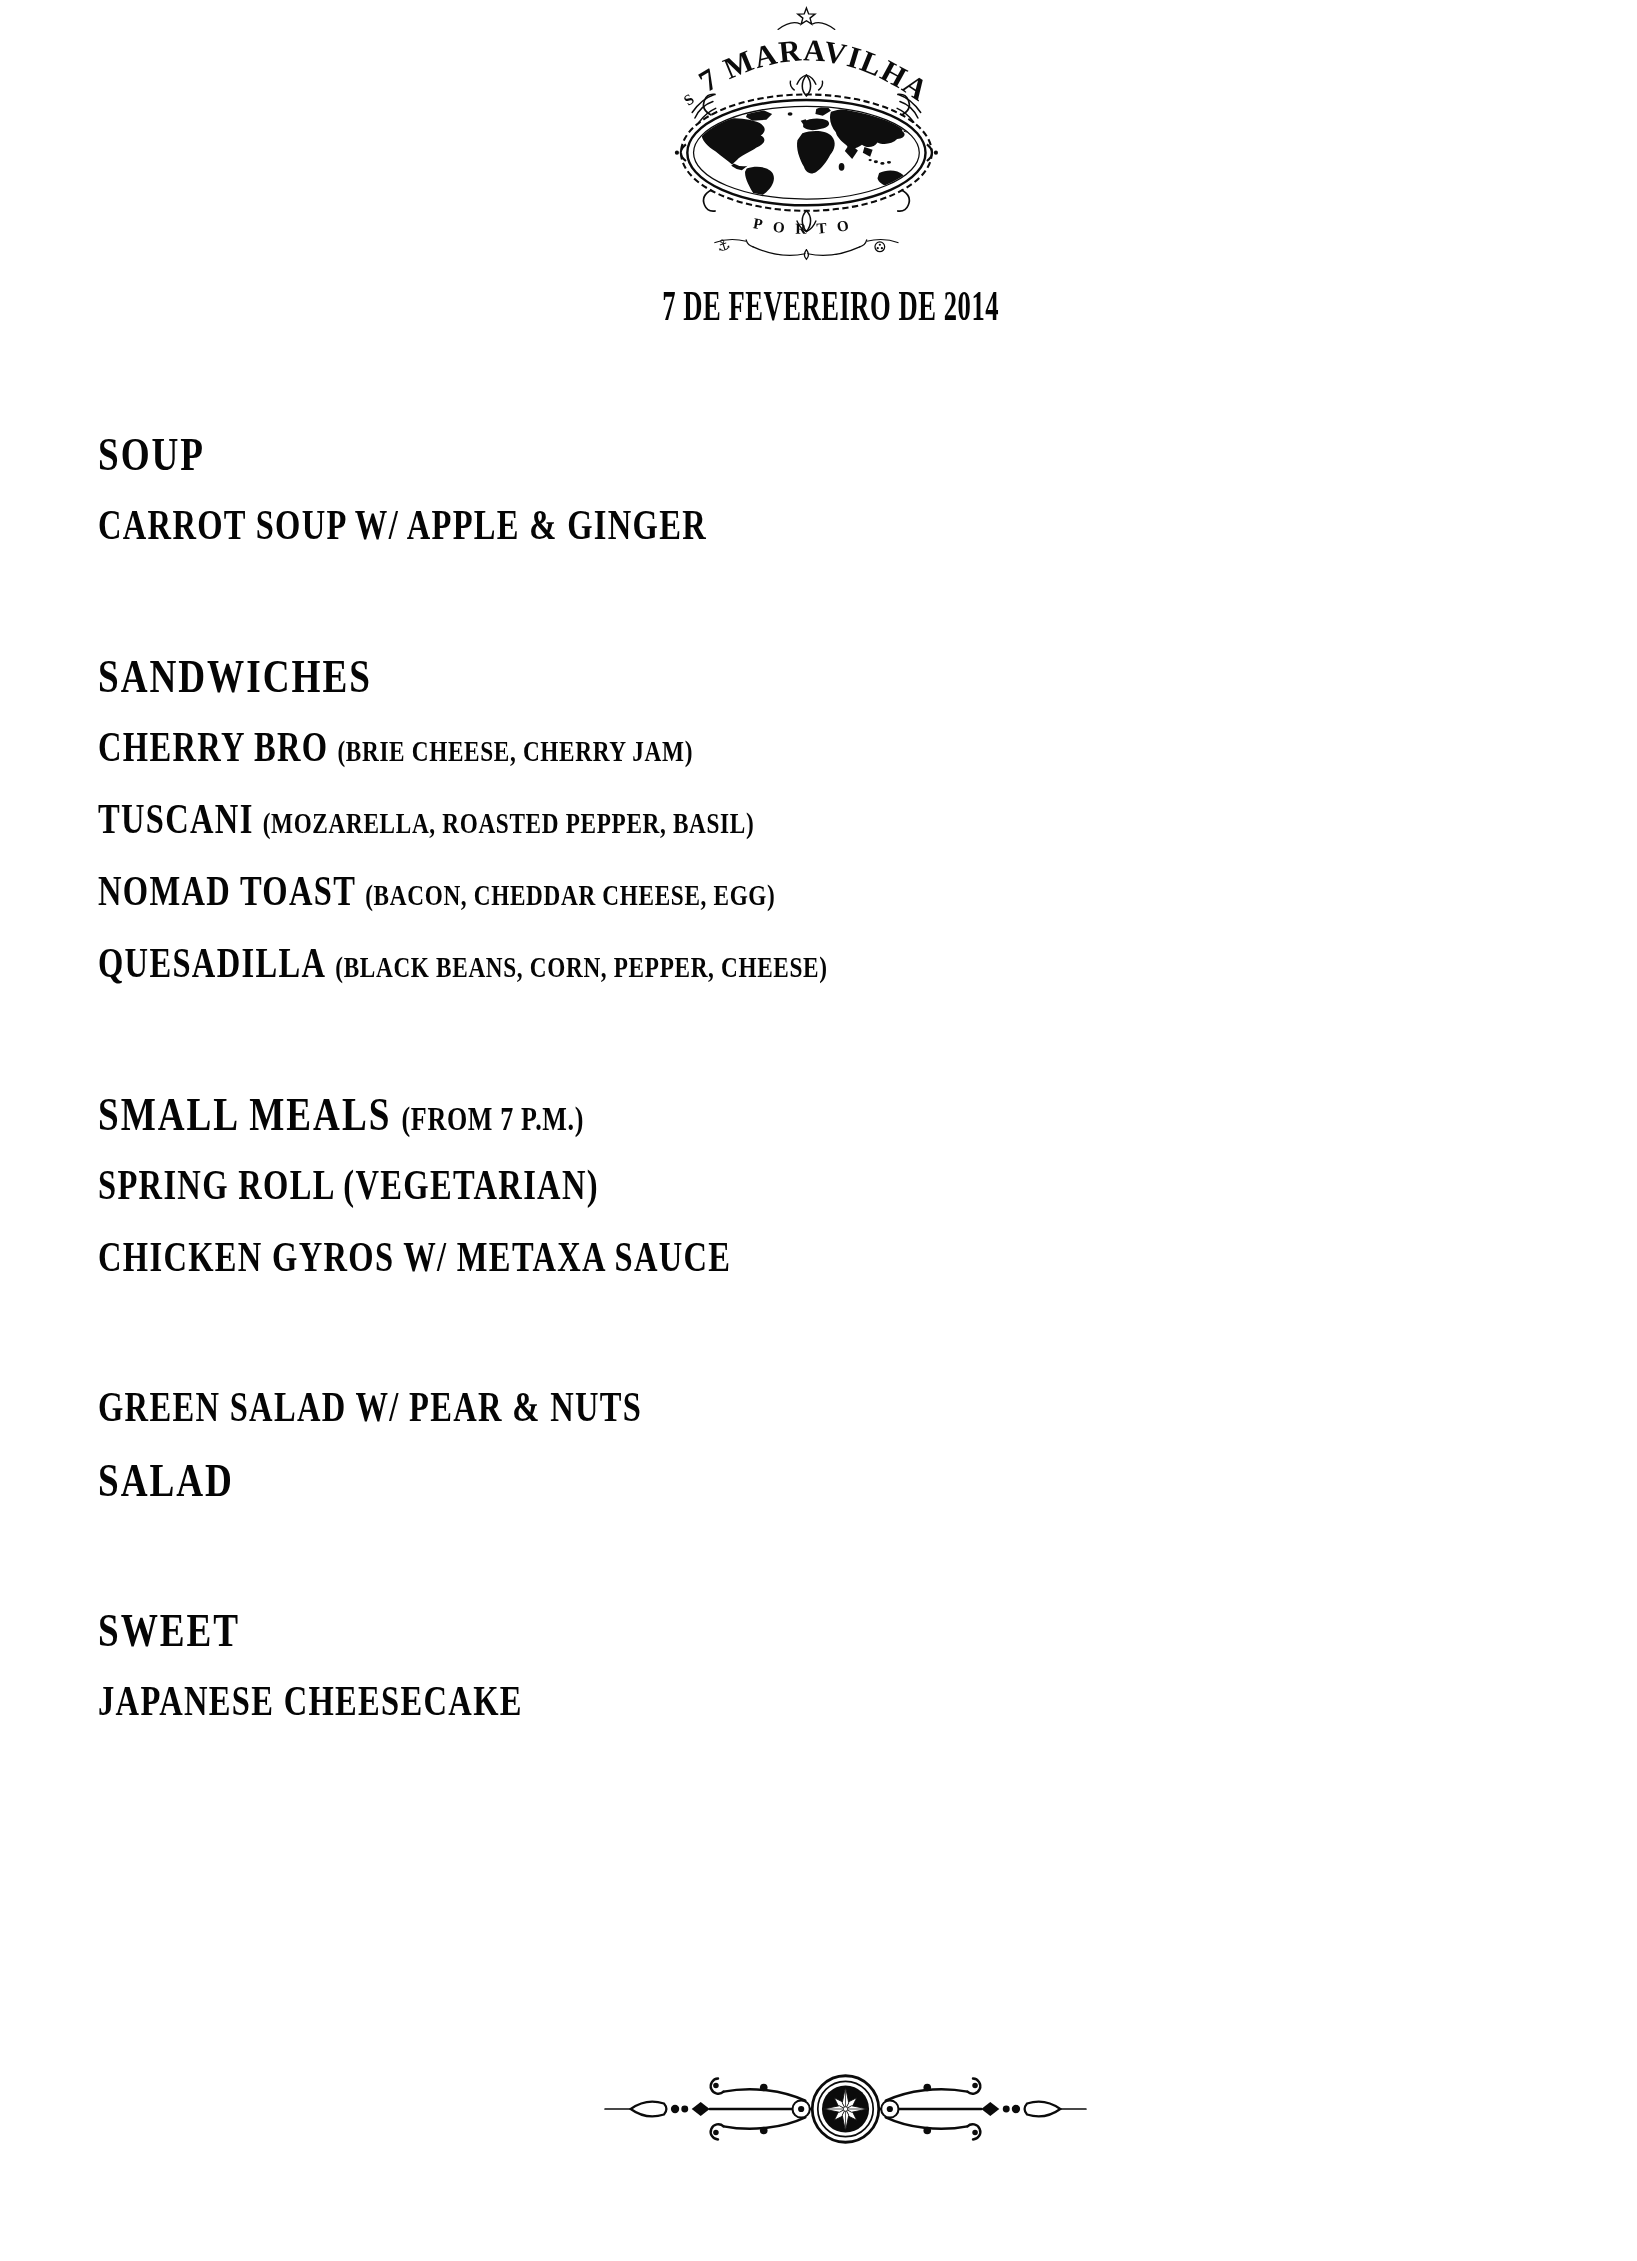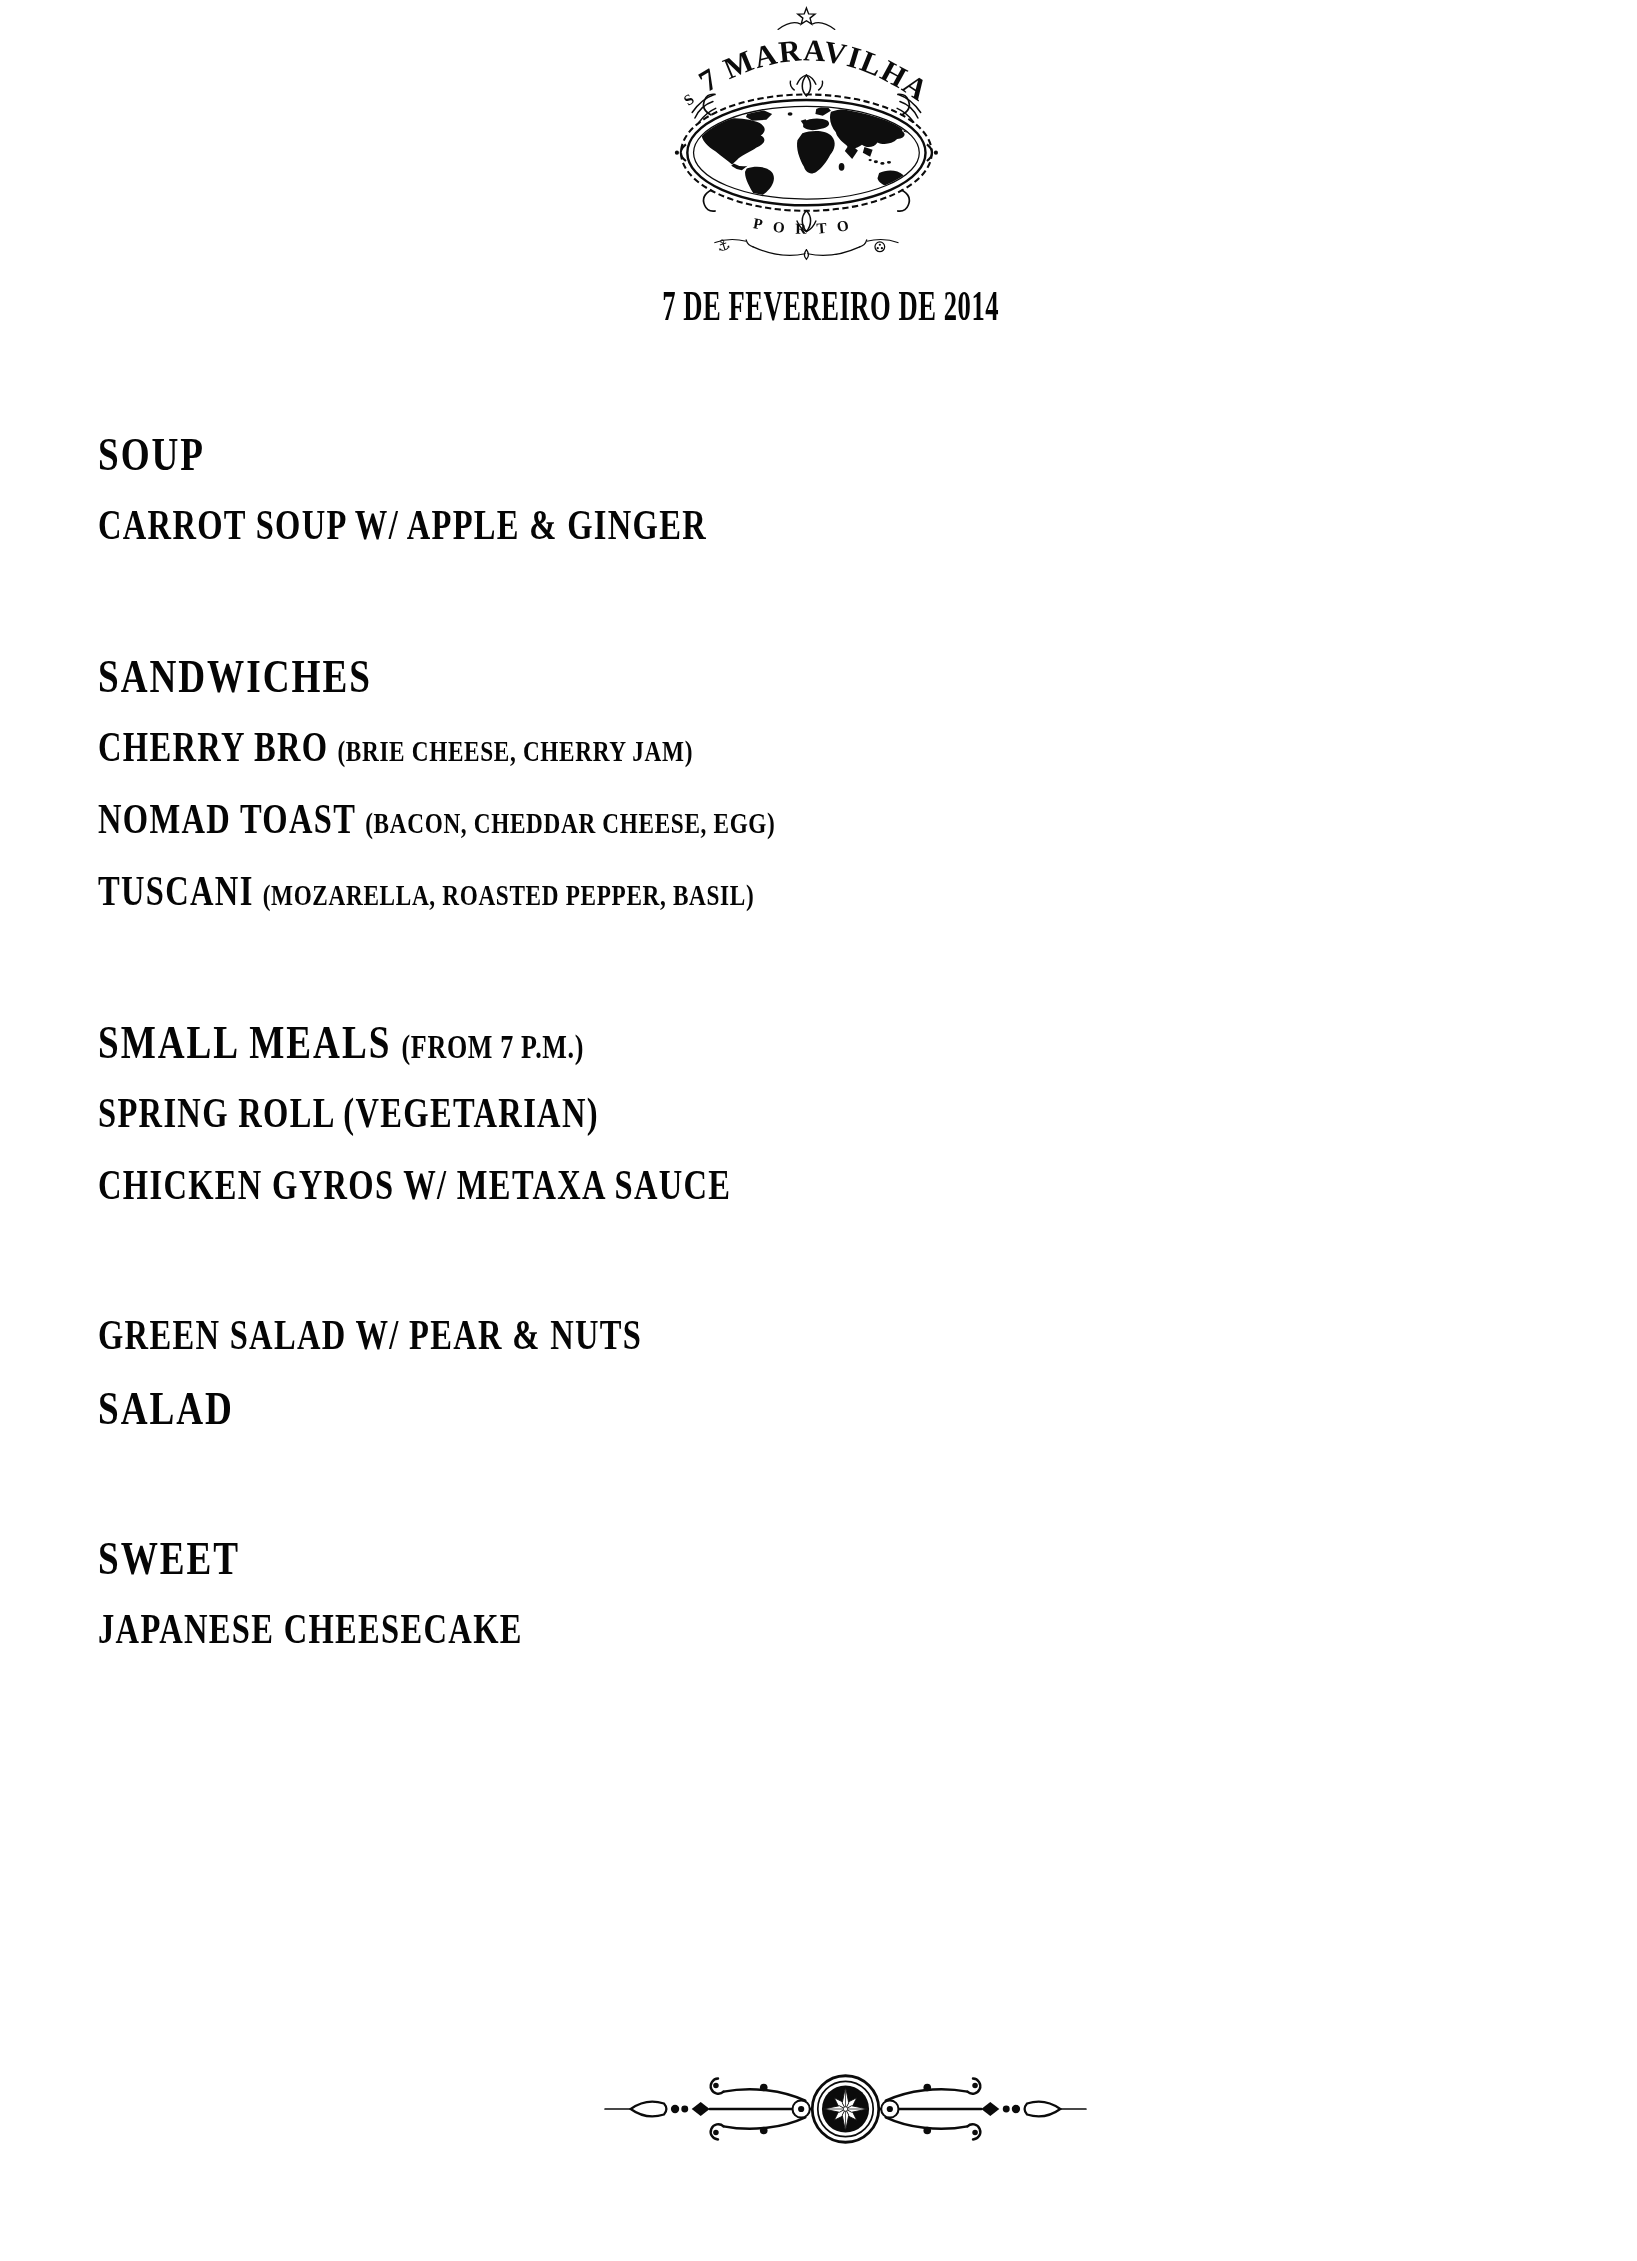--- a/index.html
+++ b/index.html
@@ -174,28 +174,34 @@
           </span>
       </div>
       <div class="line item">
         <span class="wtl">
             <span class="nm">CHERRY BRO</span>
             <span class="detail">(BRIE CHEESE, CHERRY JAM)</span>
           </span>
       </div>
       <div class="line item">
         <span class="wtl">
+            <span class="nm">TUSCANI</span>
+            <span class="detail">(MOZARELLA, ROASTED PEPPER, BASIL)</span>
+          </span>
+      </div>
+      <div class="line item">
+        <span class="wtl">
             <span class="nm">NOMAD TOAST</span>
             <span class="detail">(BACON, CHEDDAR CHEESE, EGG)</span>
           </span>
       </div>
       <div class="line item">
         <span class="wtl">
-            <span class="nm">TUSCANI</span>
-            <span class="detail">(MOZARELLA, ROASTED PEPPER, BASIL)</span>
+            <span class="nm">QUESADILLA</span>
+            <span class="detail">(BLACK BEANS, CORN, PEPPER, CHEESE)</span>
           </span>
       </div>
     </section>
 
     <section class="section">
       <div class="line heading">
         <span class="wtl">
             <span class="ttl">SMALL MEALS</span>
             <span class="hdetail">(FROM 7 P.M.)</span>
           </span>

